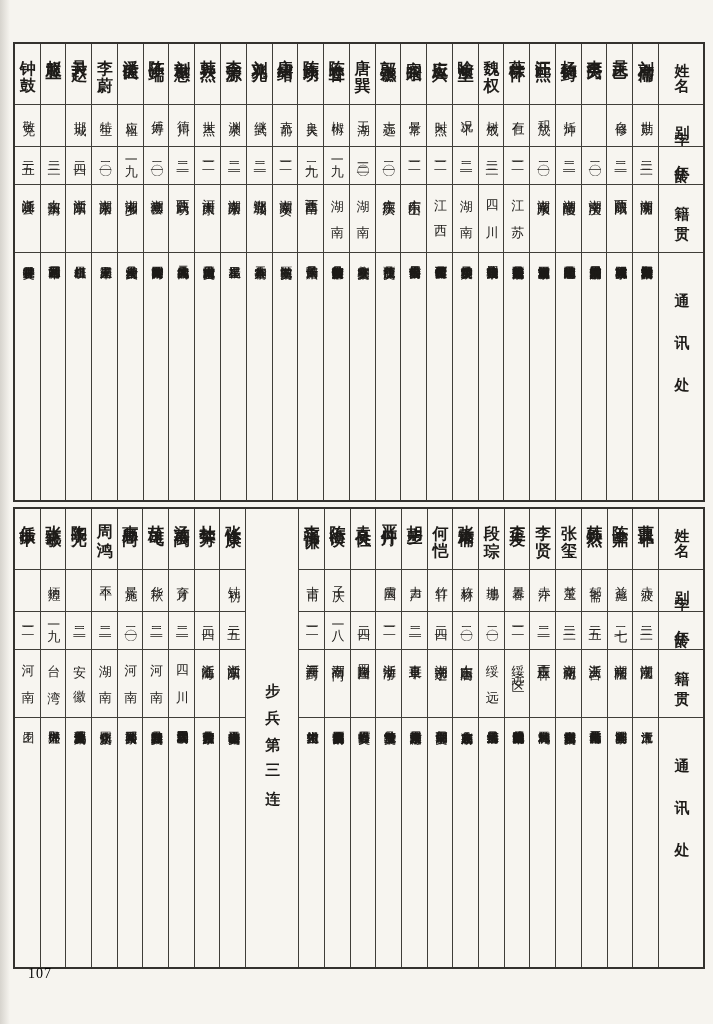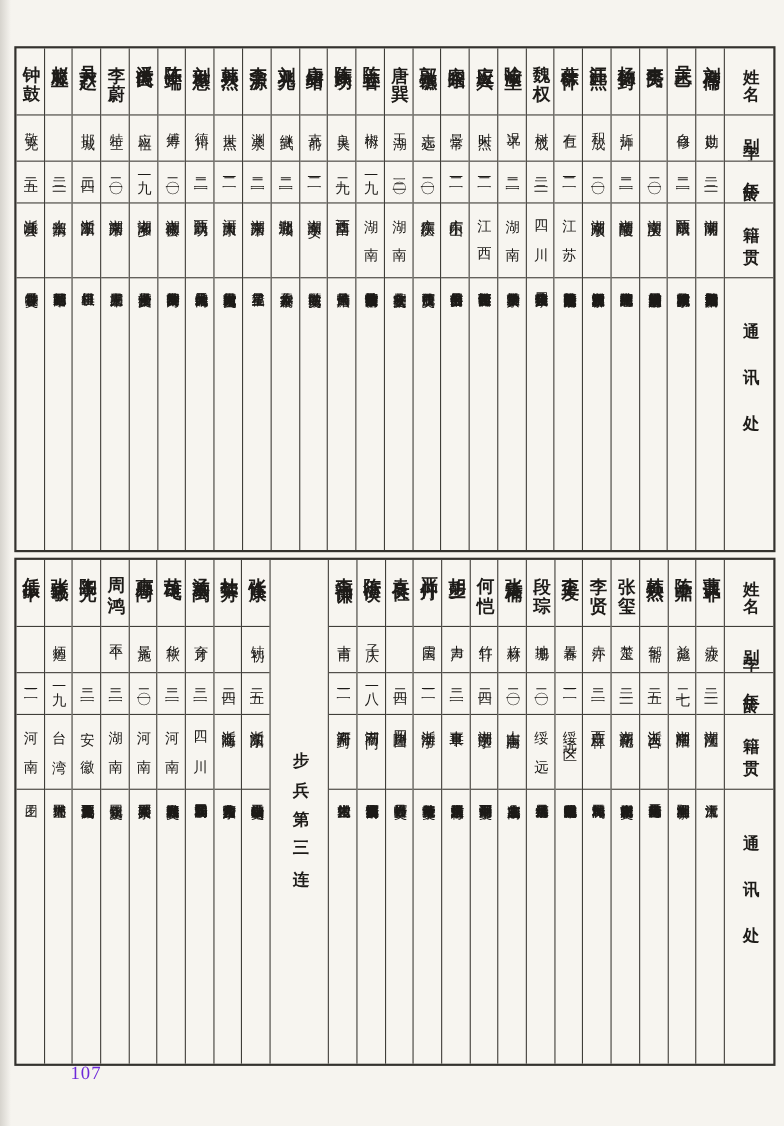--- a/index.html
+++ b/index.html
@@ -25,21 +25,21 @@
   .ls-name2{letter-spacing:17px}.ls-name3{letter-spacing:3px}
   .ls-nat2{letter-spacing:26px}.ls-nat3{letter-spacing:8px}.ls-nat4{letter-spacing:1px}
   .hcol .cell{font-weight:bold;font-size:15px;line-height:42px;}
   .h-name{letter-spacing:15px;padding-top:7px}
   .h-alias{letter-spacing:6px;padding-top:8px}
   .h-age{letter-spacing:3px;padding-top:6px}
   .h-native{letter-spacing:20px;padding-top:9px}
   .h-addr{flex:1;border-bottom:none;letter-spacing:42px;padding-top:28px}
   .d-label{writing-mode:vertical-rl;-webkit-text-orientation:upright;text-orientation:upright;
         font-size:15px;font-weight:600;letter-spacing:27px;}
-  .page-number{position:absolute;left:28px;top:966px;font-size:17px;letter-spacing:1px;color:#6d28d9;margin-left:36px;}
+  .page-number{position:absolute;left:28px;top:966px;font-size:14px;letter-spacing:1px;color:#000000;}
 </style>
 </head>
 <body>
 
 <div class="page">
   <div id="roster-top" class="rtable">
       <div class="col hcol">
         <div class="cell c-name h-name">姓名</div>
         <div class="cell c-alias h-alias">别字</div>
         <div class="cell c-age h-age">年龄</div>

